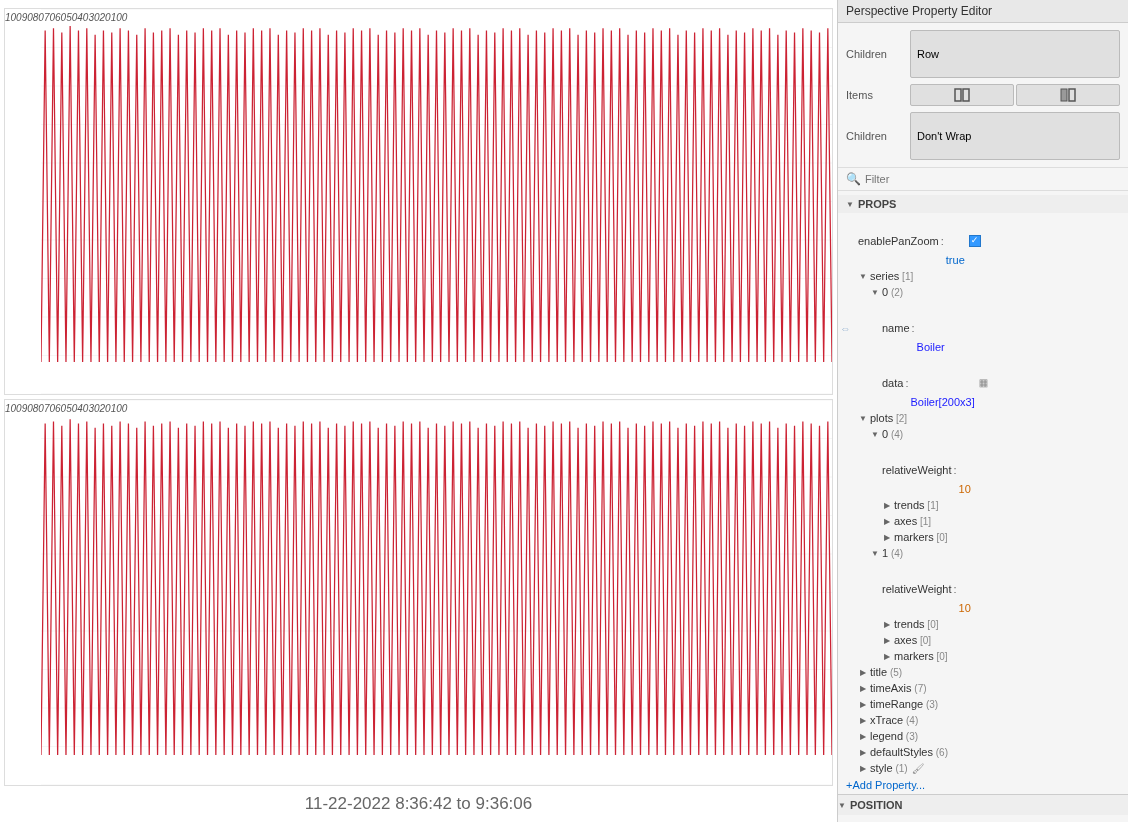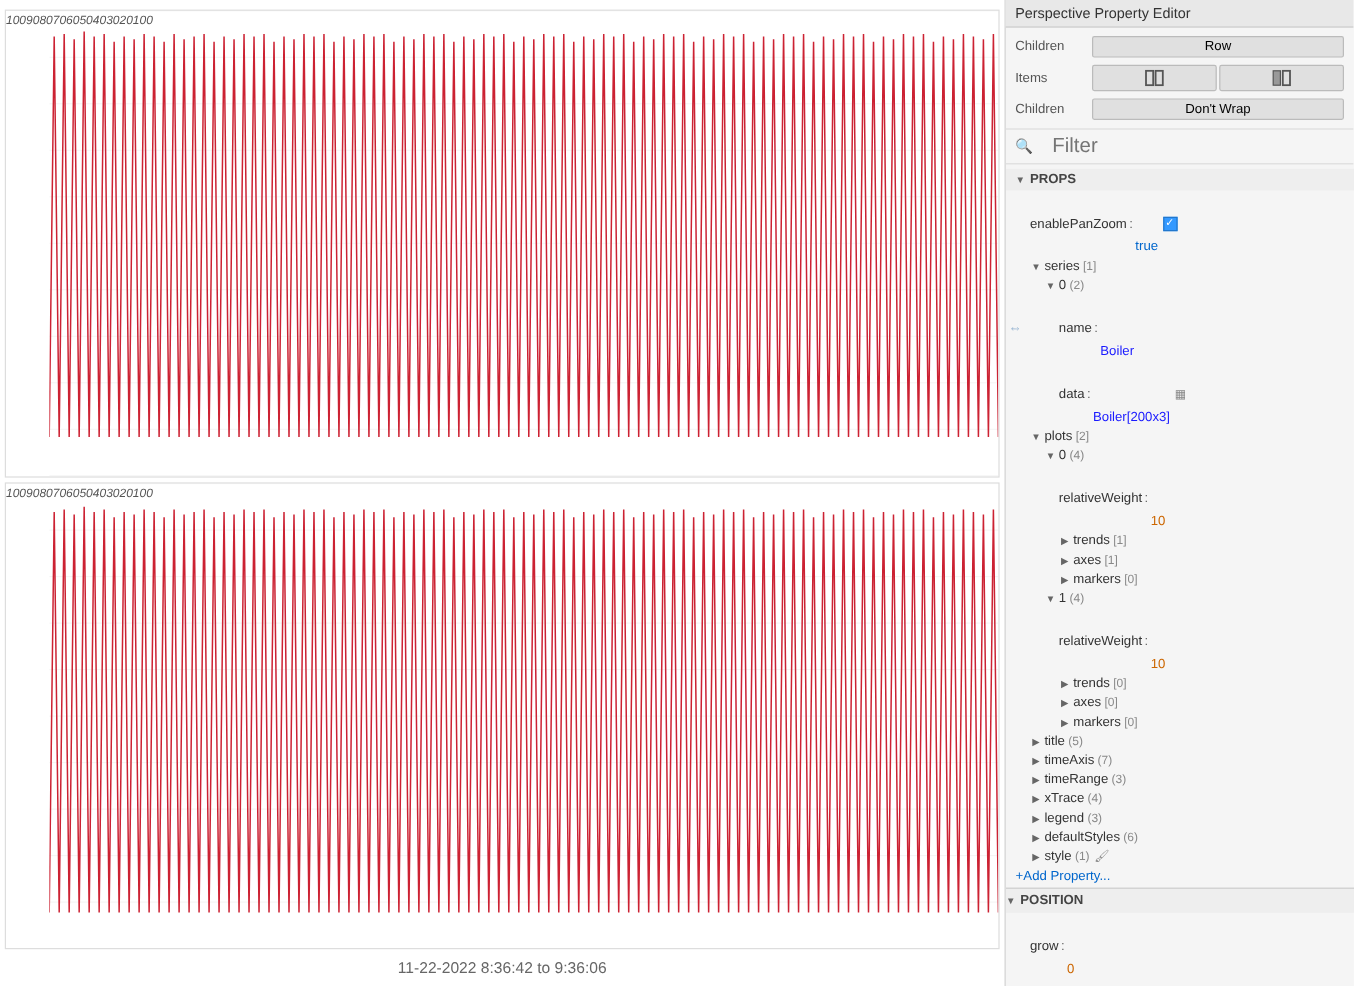--- a/index.html
+++ b/index.html
@@ -67,21 +67,21 @@
       flex: 1;
       display: flex;
       justify-content: space-between;
       font-size: 10px;
       color: #555;
       padding: 0 4px;
     }
 
     .time-range-label {
       text-align: center;
-      font-size: 13px;
+      font-size: 17px;
       color: #666;
       padding: 4px 0;
     }
 
     
     .property-panel {
       width: 291px;
       background: #f5f5f5;
       border-left: 1px solid #ccc;
       display: flex;
@@ -115,24 +115,24 @@
       width: 64px;
       font-size: 11px;
       flex-shrink: 0;
     }
 
     .prop-value-btn {
       flex: 1;
       background: #e0e0e0;
       border: 1px solid #bbb;
       border-radius: 2px;
-      padding: 2px 6px;
+      padding: 17px 6px;
       font-size: 11px;
       cursor: pointer;
-      text-align: center;
+      text-align: left;
     }
 
     .btn-group {
       display: flex;
       flex: 1;
       gap: 2px;
     }
 
     
     .filter-row {
@@ -145,23 +145,22 @@
     .filter-icon {
       color: #888;
       margin-right: 4px;
       font-size: 12px;
     }
 
     .filter-input {
       flex: 1;
       border: none;
       background: transparent;
-      font-size: 17px;
+      font-size: 11px;
       outline: none;
-      margin-left: 12px;
     }
 
     
     .tree-section {
       flex: 1;
       overflow-y: auto;
       padding: 4px 0;
     }
 
     .section-header {

